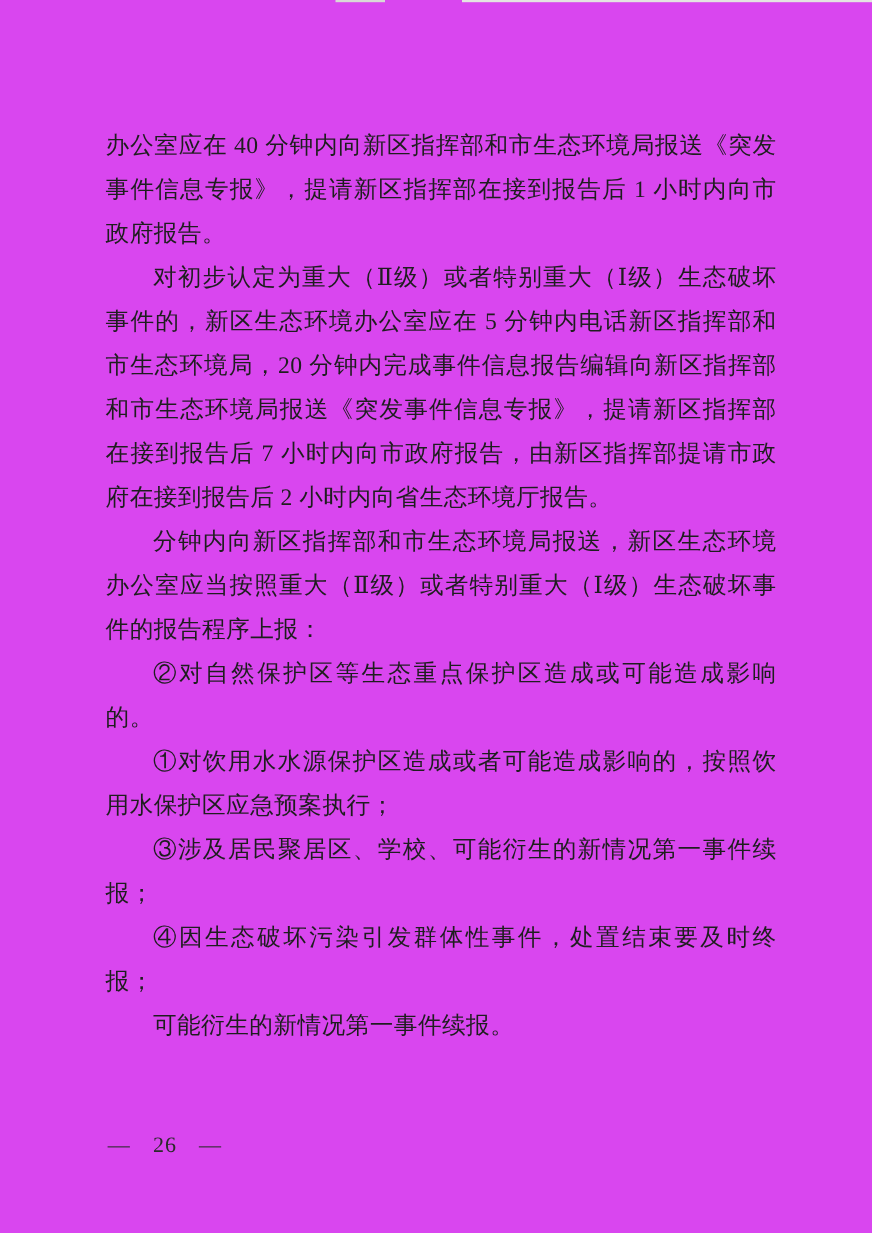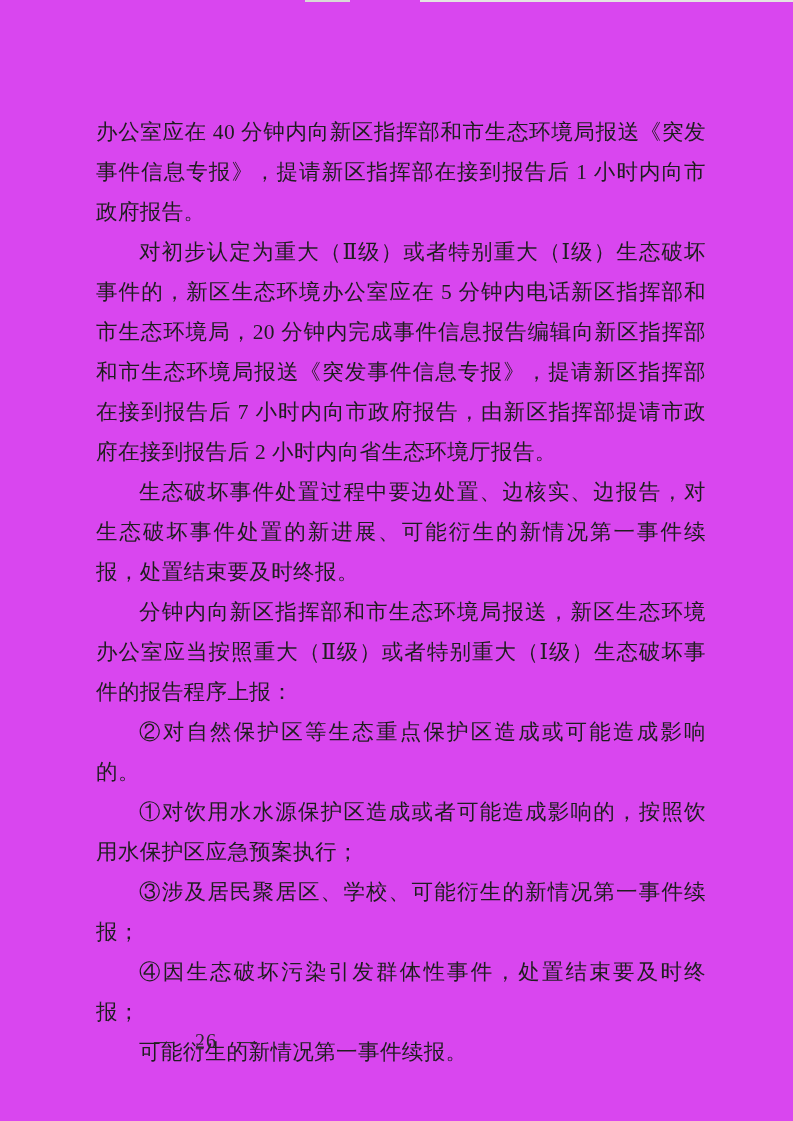--- a/index.html
+++ b/index.html
@@ -47,38 +47,37 @@
     word-break: break-all;
   }
   .para.continuation {
     text-indent: 0;
   }
   .page-footer {
     position: absolute;
     left: 98px;
     top: 1030px;
     width: 160px;
-    text-align: right;
+    text-align: left;
     font-size: 20px;
     color: #2b2b2b;
     letter-spacing: 1px;
     word-spacing: 14px;
   }
 </style>
 </head>
 <body>
 
 <div class="page">
   <div class="scan-artifact-1"></div>
   <div class="scan-artifact-2"></div>
 
   <main class="body-text">
     <p class="para continuation">办公室应在 40 分钟内向新区指挥部和市生态环境局报送《突发事件信息专报》，提请新区指挥部在接到报告后 1 小时内向市政府报告。</p>
     <p class="para">对初步认定为重大（Ⅱ级）或者特别重大（Ⅰ级）生态破坏事件的，新区生态环境办公室应在 5 分钟内电话新区指挥部和市生态环境局，20 分钟内完成事件信息报告编辑向新区指挥部和市生态环境局报送《突发事件信息专报》，提请新区指挥部在接到报告后 7 小时内向市政府报告，由新区指挥部提请市政府在接到报告后 2 小时内向省生态环境厅报告。</p>
-    <p class="para">生态破坏事件处置过程中要边处置、边核实、边报告，对生态破坏事件处置的新进展、可能衍生的新情况第一事件续报，处置结束要及时终报。</p>
     <p class="para">分钟内向新区指挥部和市生态环境局报送，新区生态环境办公室应当按照重大（Ⅱ级）或者特别重大（Ⅰ级）生态破坏事件的报告程序上报：</p>
     <p class="para">②对自然保护区等生态重点保护区造成或可能造成影响的。</p>
     <p class="para">①对饮用水水源保护区造成或者可能造成影响的，按照饮用水保护区应急预案执行；</p>
     <p class="para">③涉及居民聚居区、学校、可能衍生的新情况第一事件续报；</p>
     <p class="para">④因生态破坏污染引发群体性事件，处置结束要及时终报；</p>
     <p class="para">可能衍生的新情况第一事件续报。</p>
   </main>
 
   <footer class="page-footer">
     <span>— 26 —</span>

